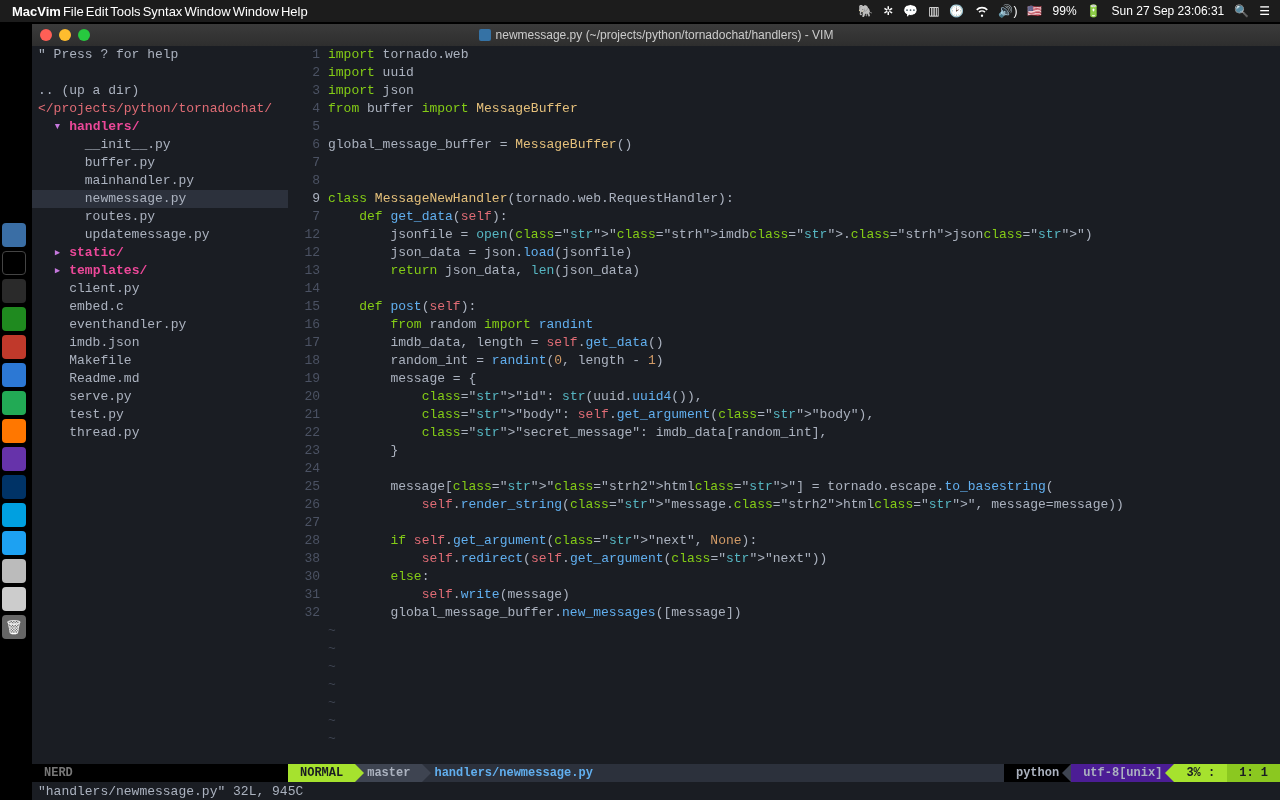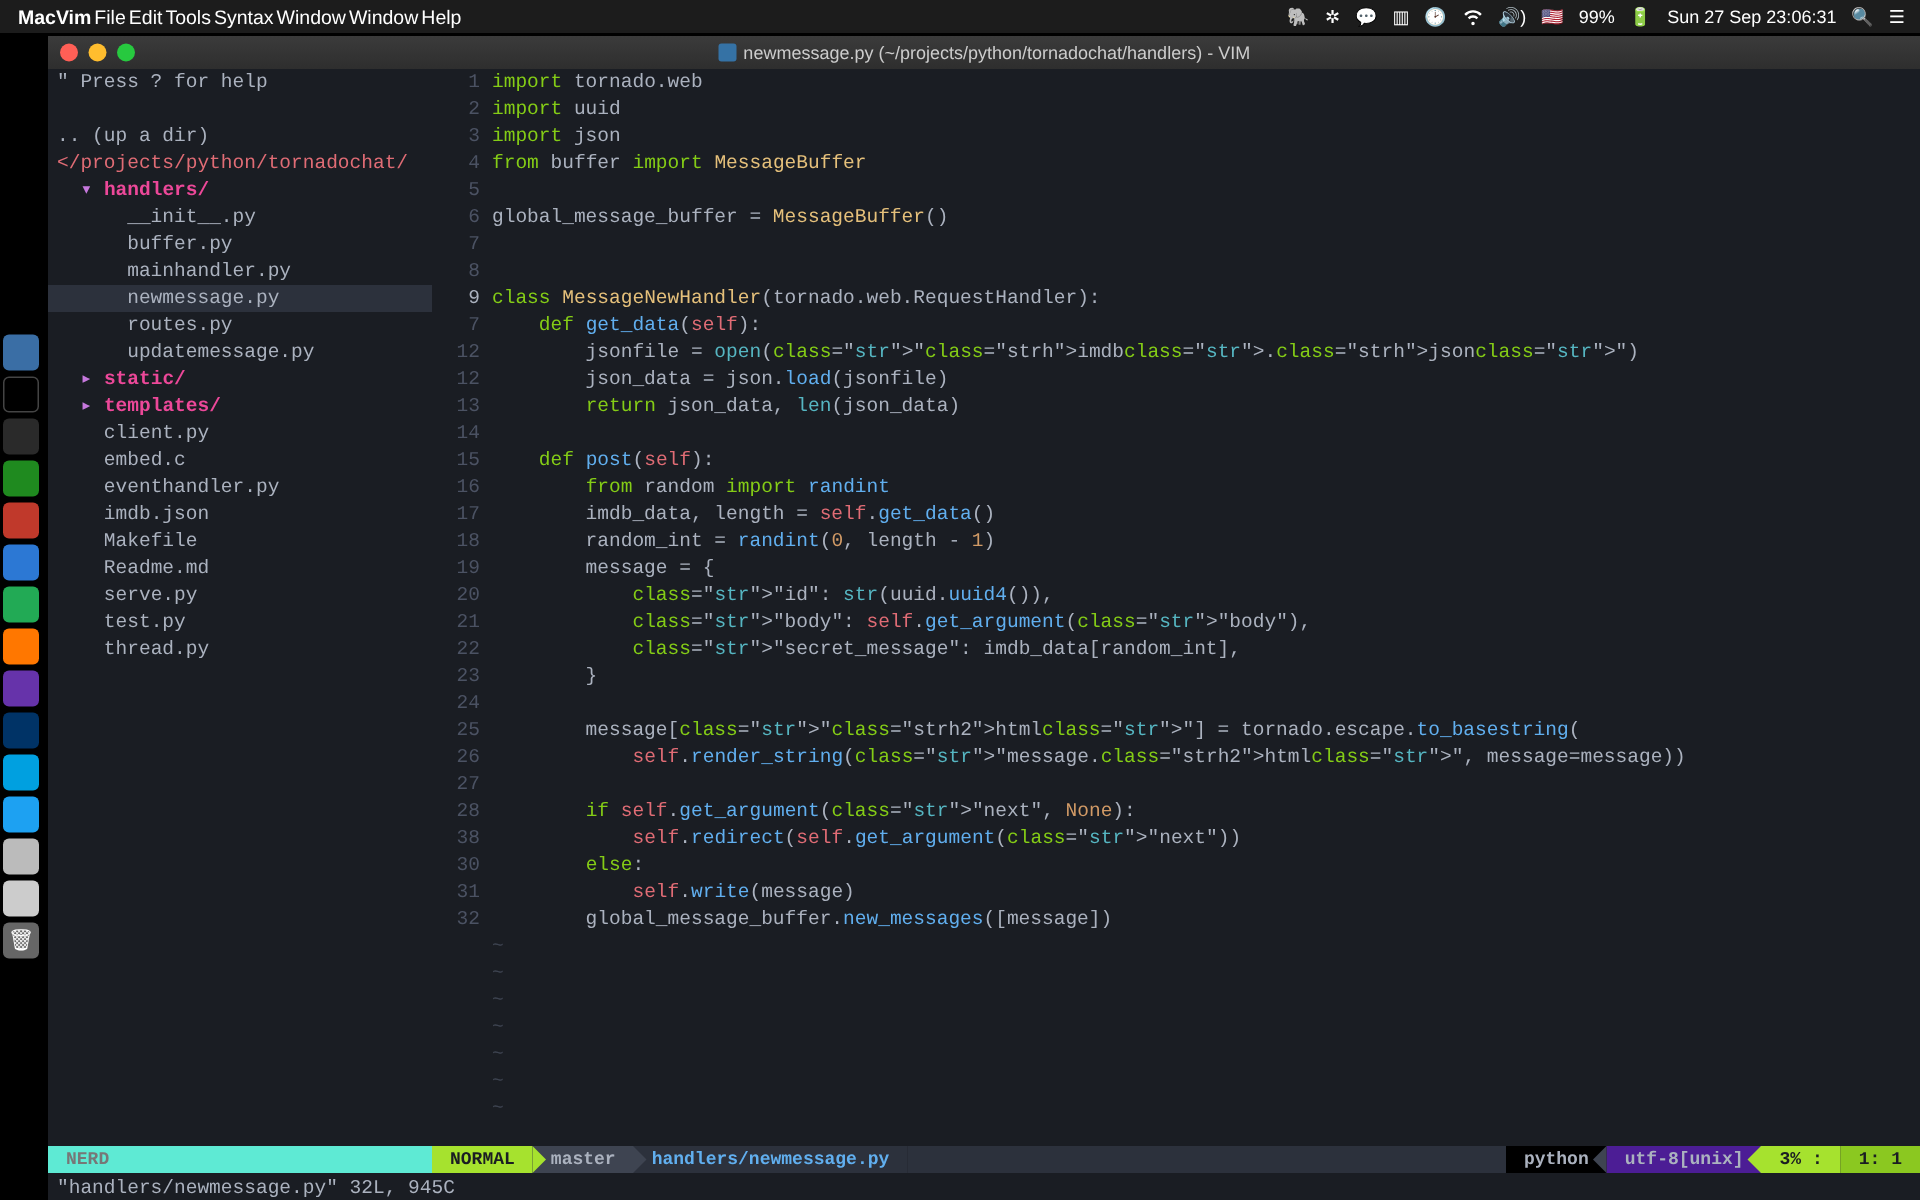--- a/index.html
+++ b/index.html
@@ -47,21 +47,21 @@
 .src .fn{color:#61afef}
 .src .num{color:#d19a66}
 .src .self{color:#e06c75}
 .src .bi{color:#56b6c2}
 
 
 .airline { height:18px; display:flex; font-size:12px; font-weight:bold; }
 .seg { padding:0 12px; display:flex; align-items:center; position:relative; }
 .seg.arrow-r::after { content:''; position:absolute; right:-9px; top:0; border-top:9px solid transparent; border-bottom:9px solid transparent; z-index:2; }
 .seg.arrow-l::before { content:''; position:absolute; left:-9px; top:0; border-top:9px solid transparent; border-bottom:9px solid transparent; z-index:2; }
-.c-nerd{background:#5eead4;color:#777}
+.c-nerd{background:#000000;color:#777}
 .c-normal{background:#a6e22e;color:#1a1d23}
 .c-normal.arrow-r::after{border-left:9px solid #a6e22e}
 .c-branch{background:#3e4451;color:#abb2bf}
 .c-branch.arrow-r::after{border-left:9px solid #3e4451}
 .c-file{background:#2c313c;color:#61afef}
 .spacer{flex:1;background:#2c313c}
 .c-ft{background:#000000;color:#abb2bf}
 .c-enc{background:#4c1d95;color:#abb2bf}
 .c-enc.arrow-l::before{border-right:9px solid #3e4451}
 .c-pos{background:#a6e22e;color:#1a1d23}

